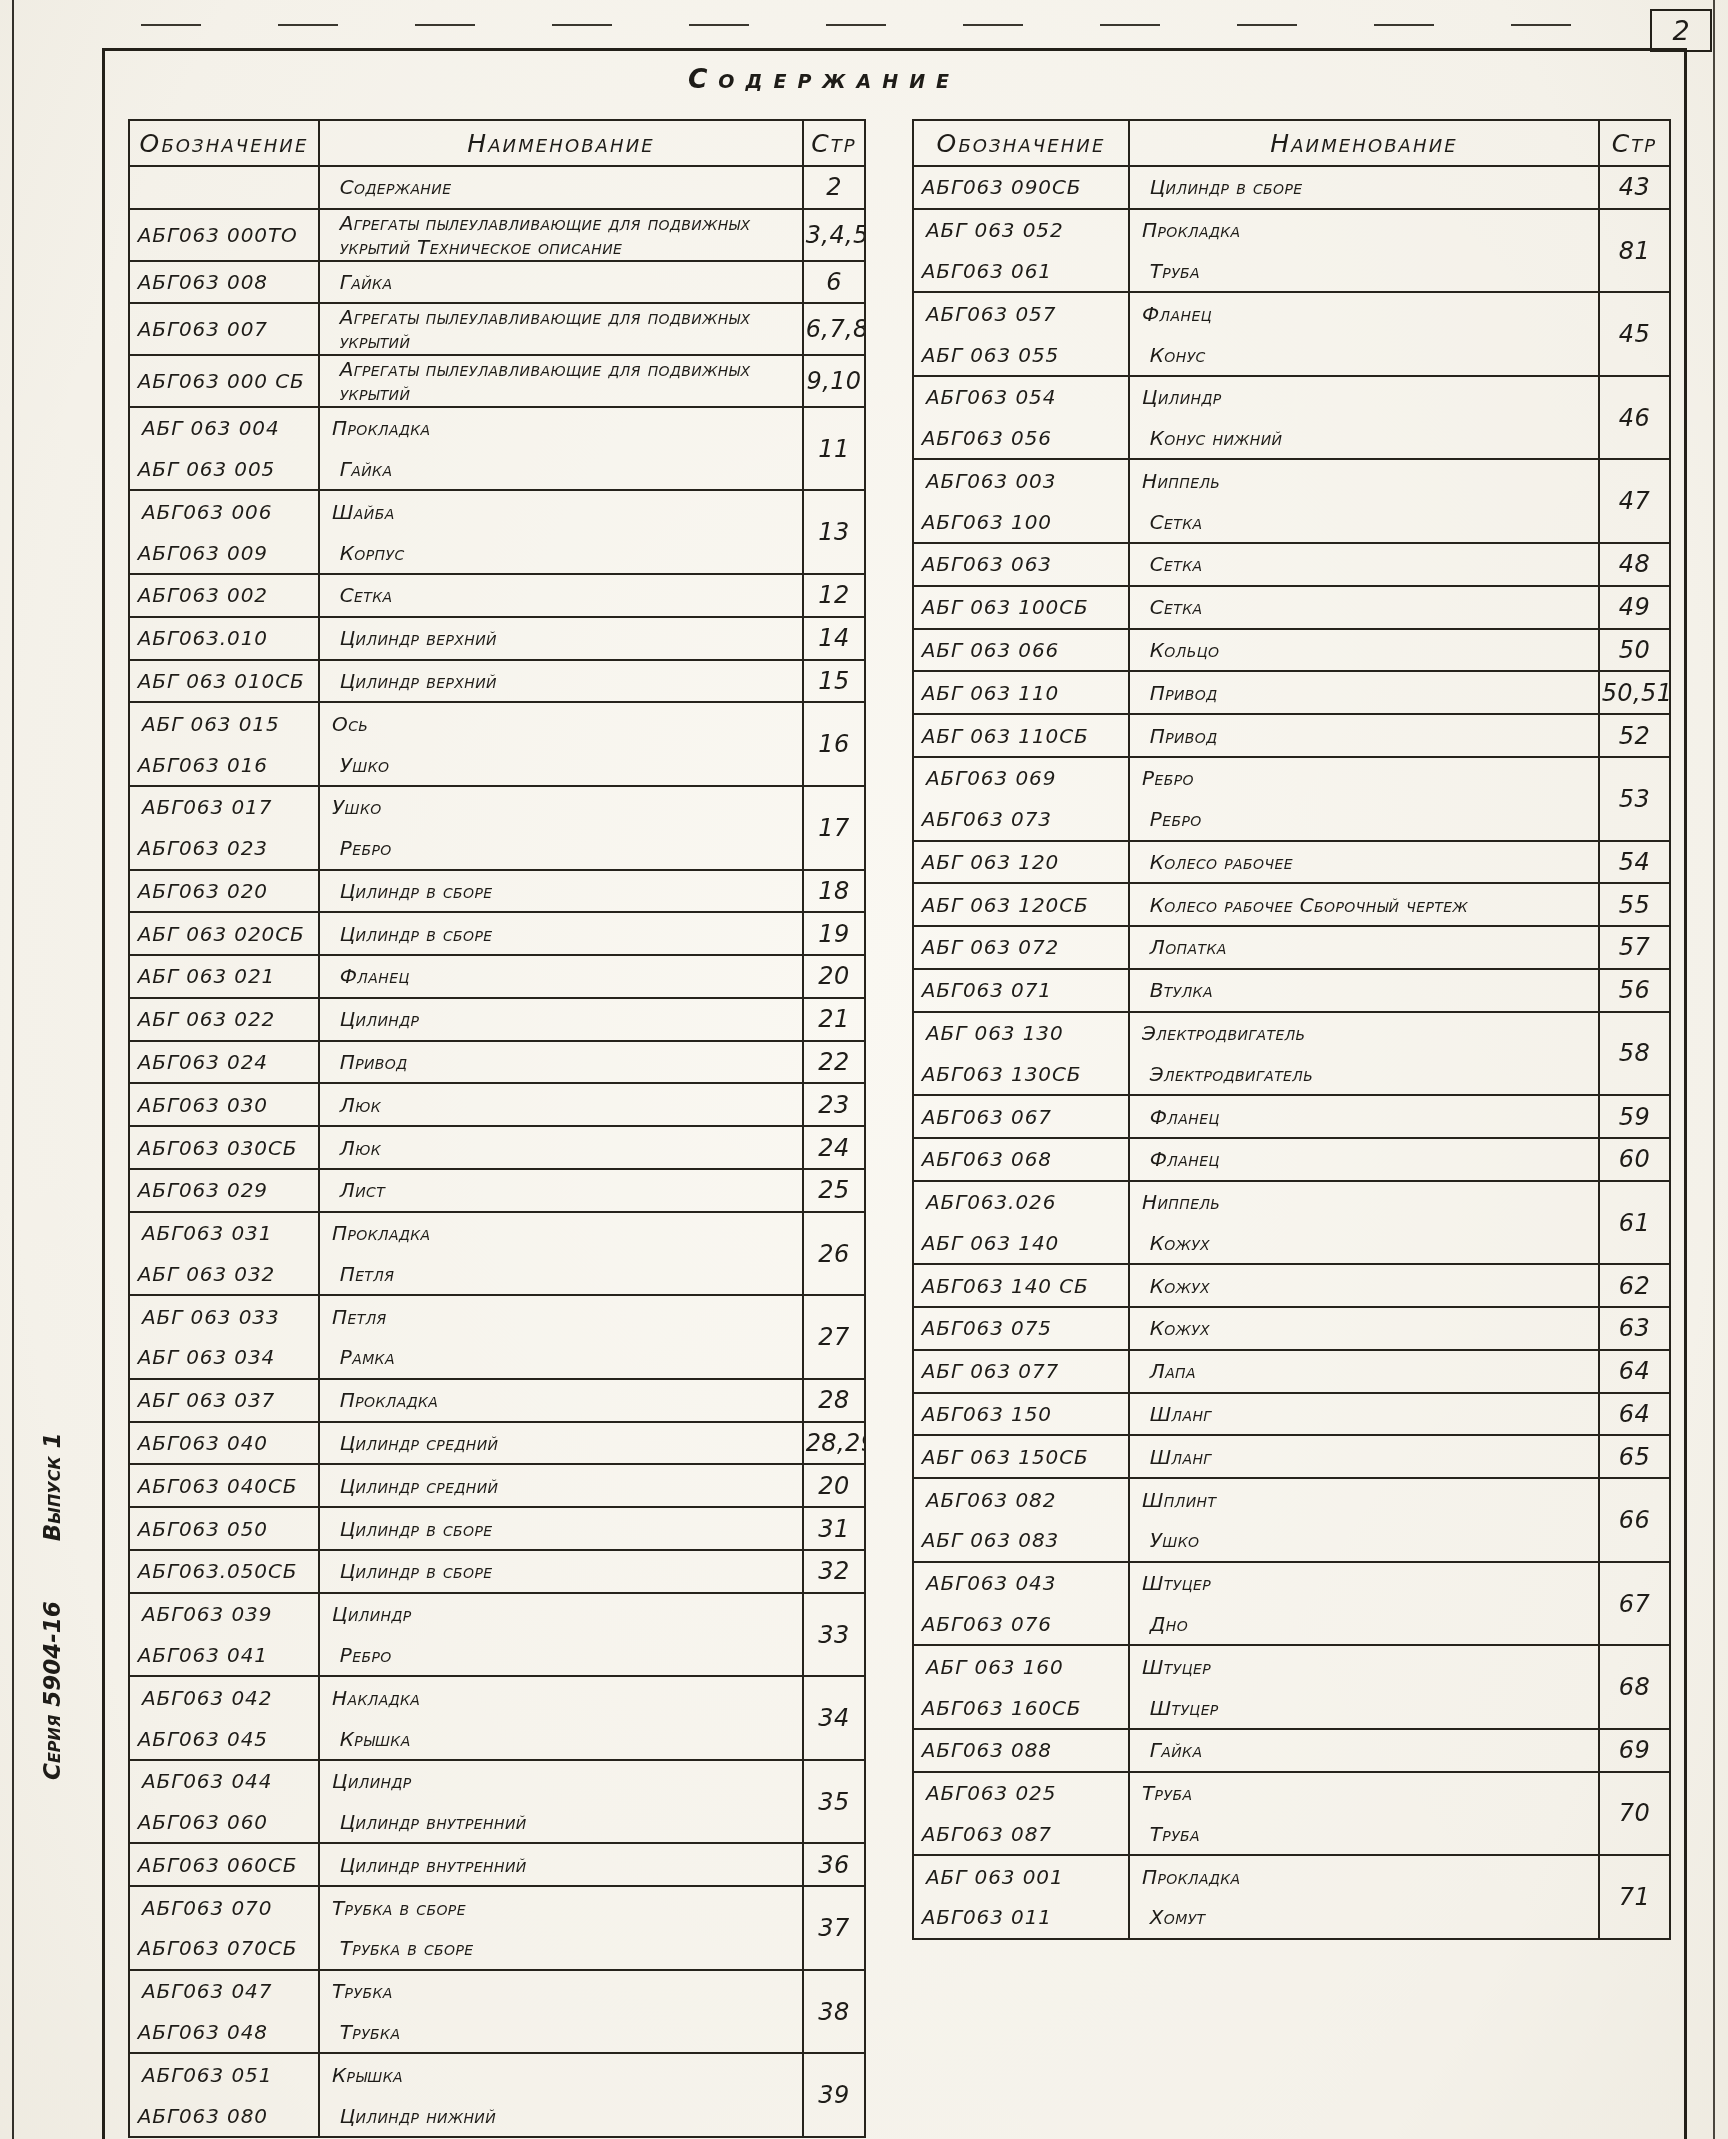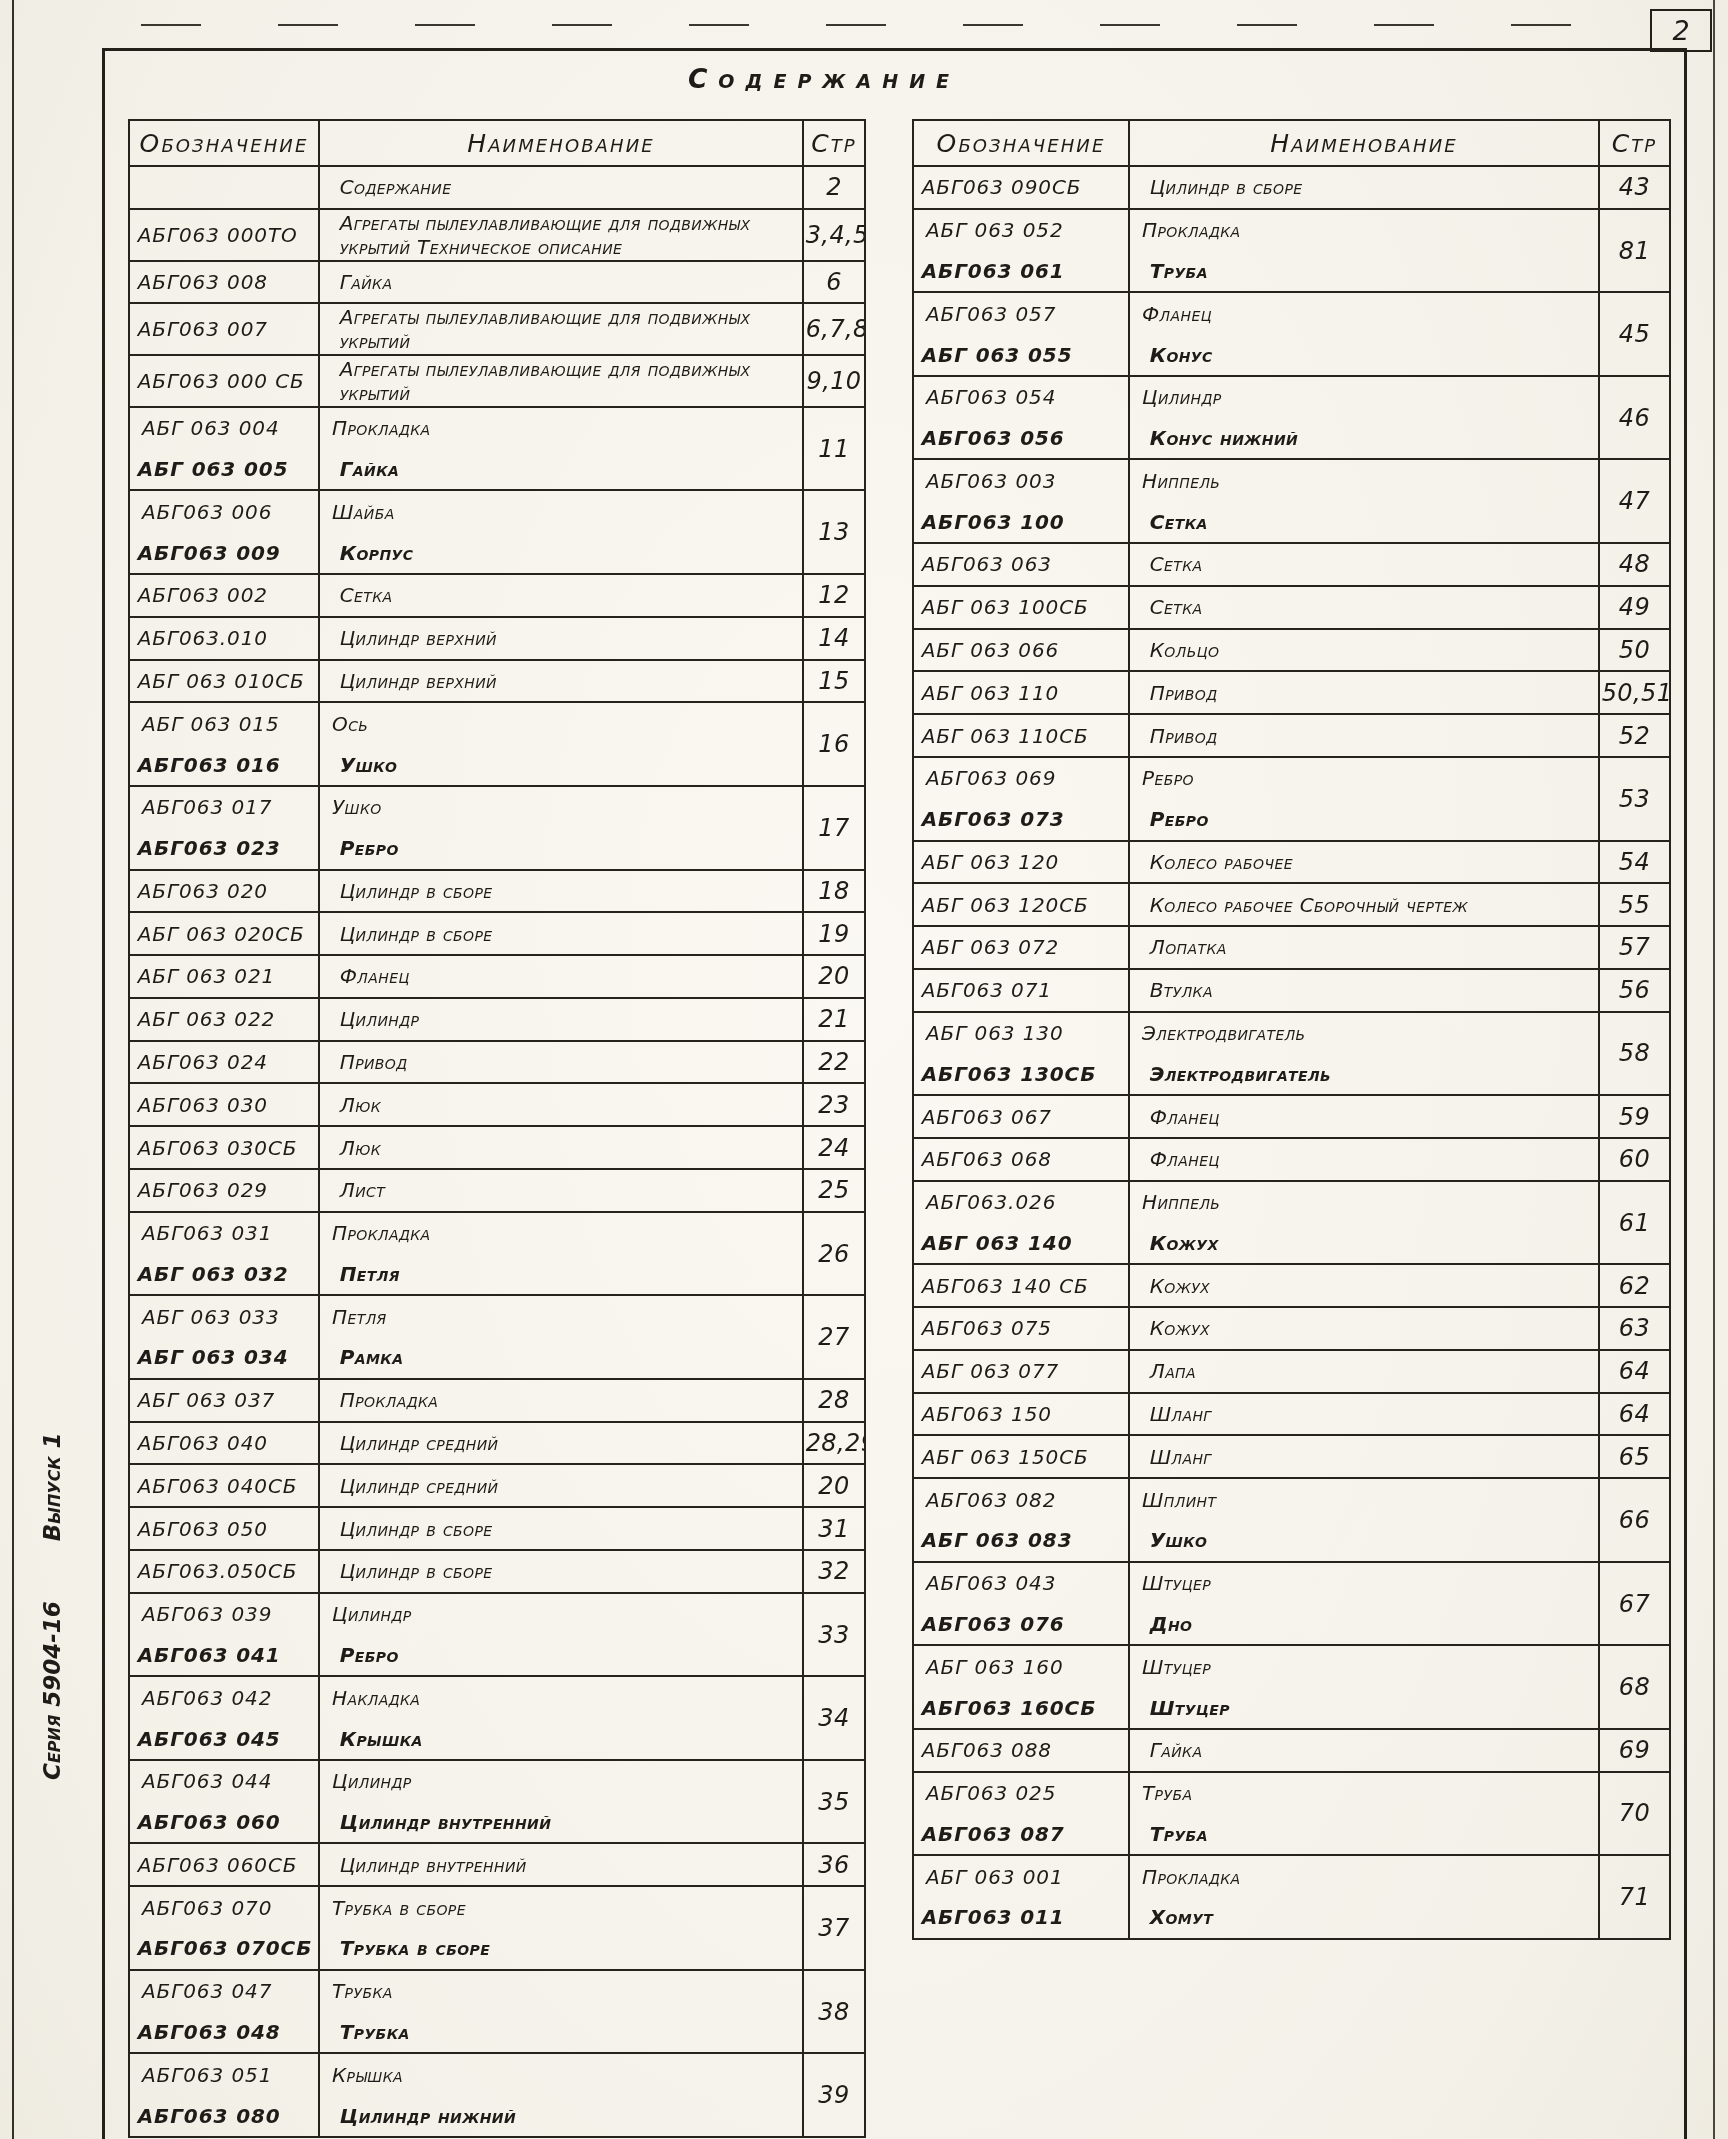--- a/index.html
+++ b/index.html
@@ -79,21 +79,21 @@
     font-style: italic;
     font-variant: small-caps;
     letter-spacing: 0.4px;
   }
   td.c-code { white-space: nowrap; letter-spacing: 0.9px; }
   td.c-name { padding-left: 19.7px; }
   td.c-page { text-align: center; font-size: 24px; padding: 0.9px 1.7px; }
 
   
   td.gs { border-bottom: 0; padding-left: 12px; }
-  td.gc { border-top: 0; font-weight: bold; }
+  td.gc { border-top: 0; }
 
   .margin-series {
     position: absolute;
     left: 39px; top: 1780px;
     transform: rotate(-90deg);
     transform-origin: 0 0;
     white-space: nowrap;
     font-size: 23px;
     font-weight: bold;
     font-variant: small-caps;

